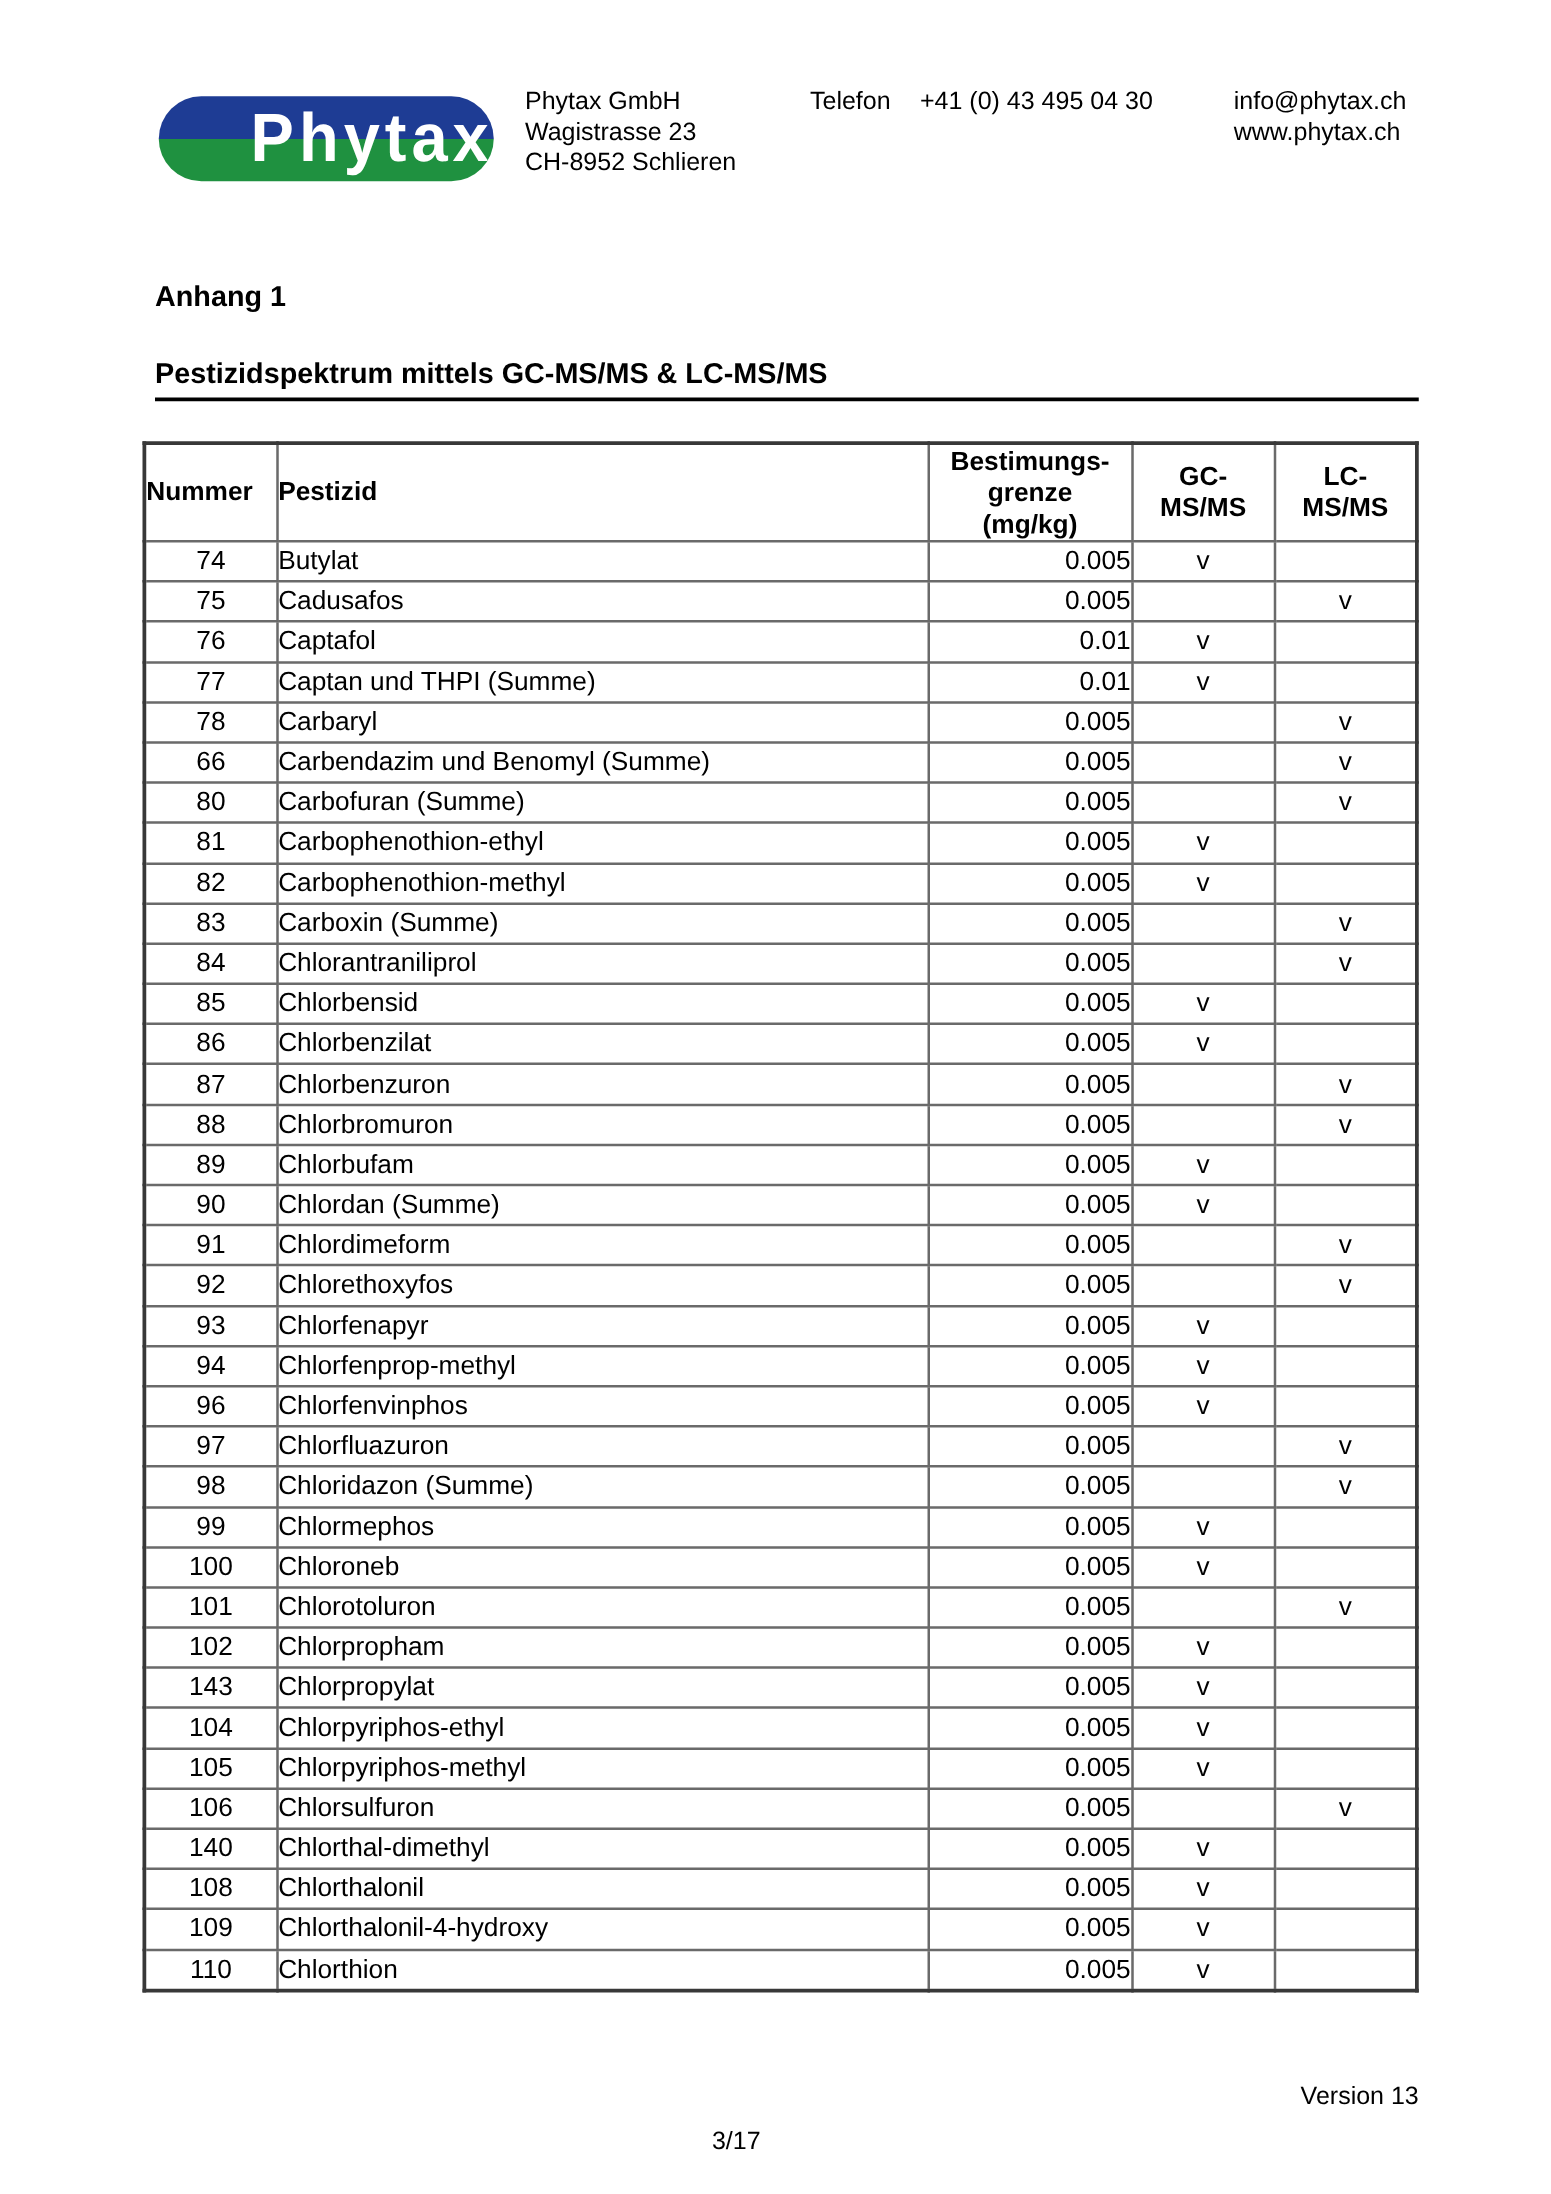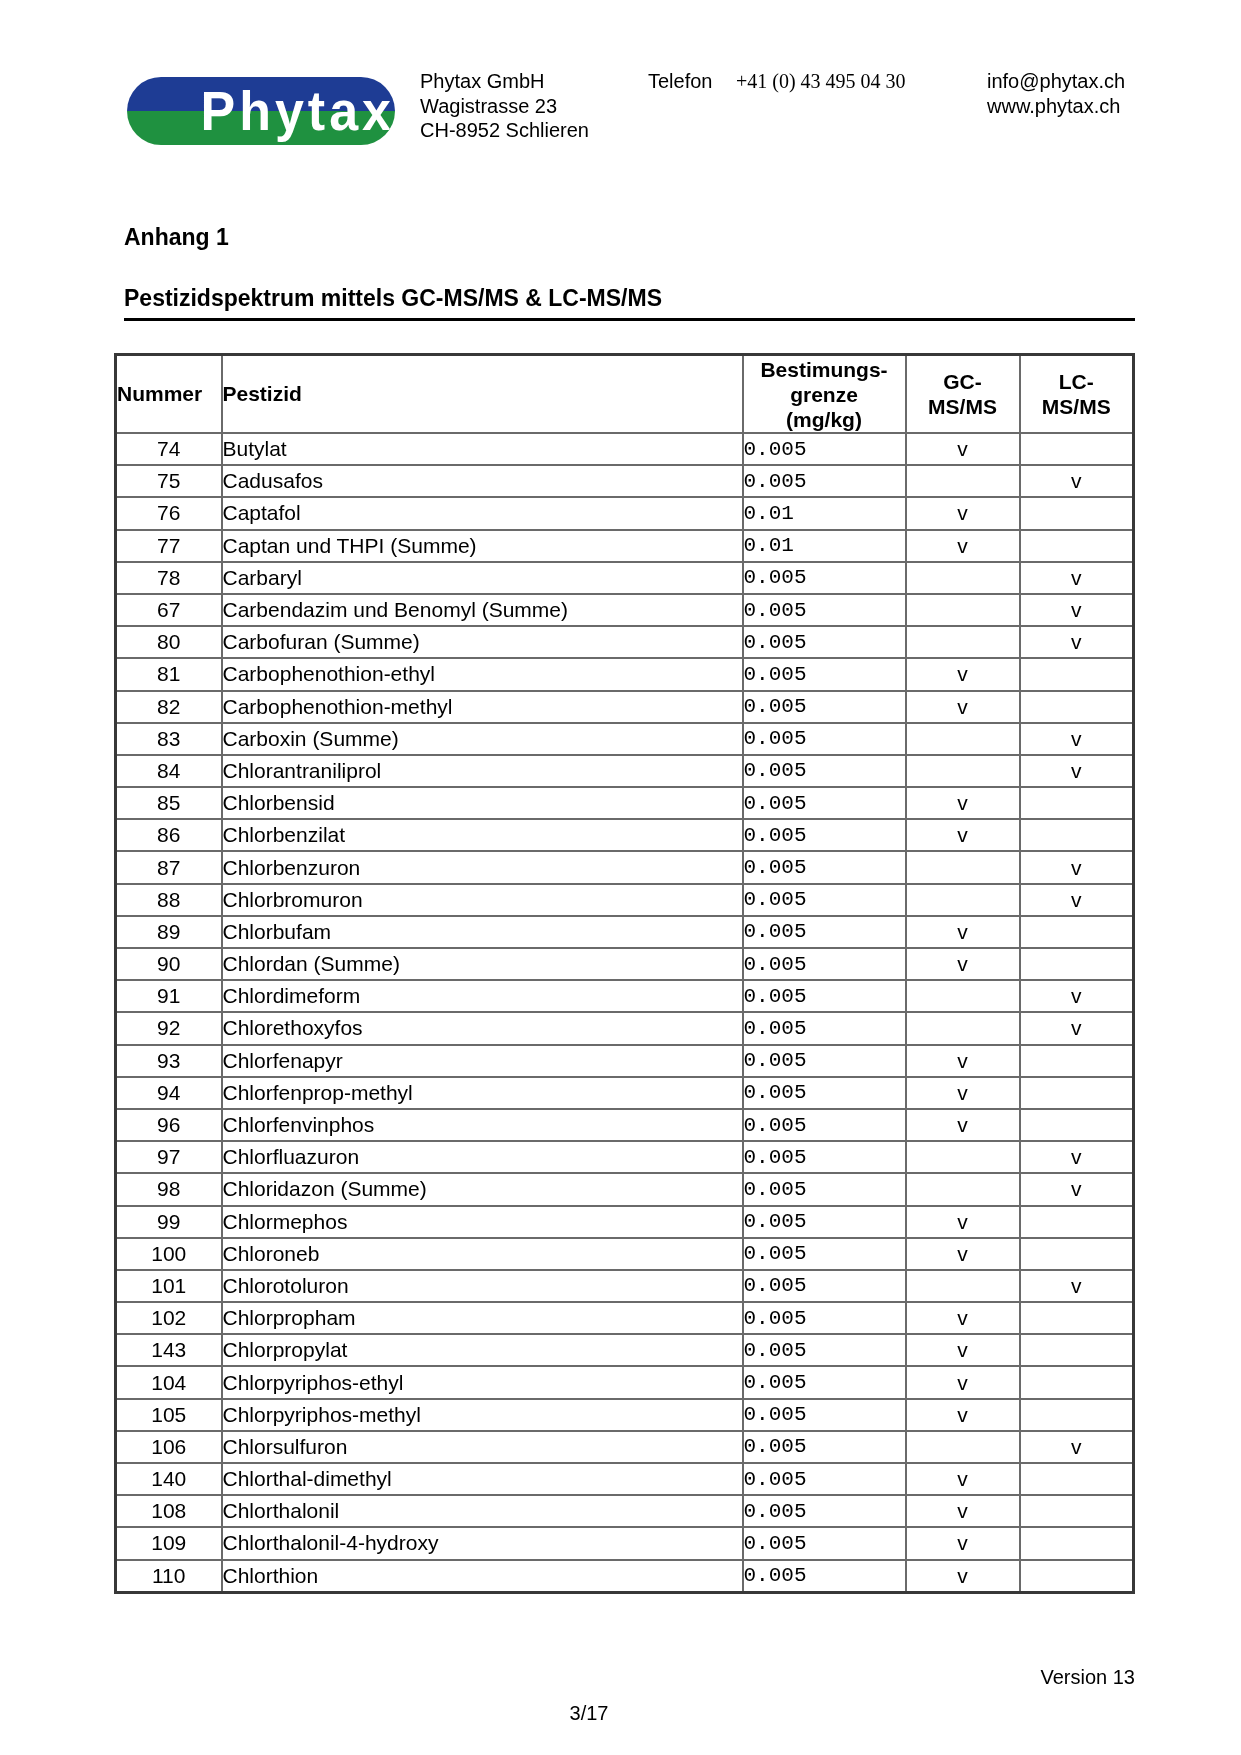--- a/index.html
+++ b/index.html
@@ -17,21 +17,21 @@
   }
   .logo-text {
     color:#fff; font-size:52px; font-weight:bold; letter-spacing:4px;
     line-height:1; transform:scaleY(1.05); user-select:none;
   }
   .company-block {
     position:absolute; left:420px; top:69px;
     font-size:20px; line-height:24.5px; white-space:nowrap;
   }
   .telefon-label { position:absolute; left:648px; top:70px; font-size:20px; }
-  .telefon-number { position:absolute; left:736px; top:70px; font-size:20px; white-space:nowrap;font-family:Liberation Serif, serif; }
+  .telefon-number { position:absolute; left:736px; top:70px; font-size:20px; white-space:nowrap; }
   .contact-block {
     position:absolute; left:987px; top:69px;
     font-size:20px; line-height:24.5px; white-space:nowrap;
   }
   
   .anhang-title {
     position:absolute; left:124px; top:224px;
     font-size:23px; font-weight:bold;
   }
   .subtitle {
@@ -51,21 +51,21 @@
   table.pest th, table.pest td {
     border:2px solid #6a6a6a;
     font-size:21px; padding:0; overflow:hidden; white-space:nowrap;
   }
   table.pest thead th { height:76px; font-weight:bold; vertical-align:middle; }
   .th-left { text-align:left; padding-left:8px; }
   .th-center { text-align:center; line-height:25px; }
   table.pest tbody td { height:30.2px; vertical-align:middle; }
   td.col-nummer  { text-align:center; }
   td.col-pestizid{ text-align:left; padding-left:9px;margin-top:24px; }
-  td.col-grenze  { text-align:left;font-family:Liberation Mono, monospace; }
+  td.col-grenze  { text-align:right; }
   td.col-gc, td.col-lc { text-align:center; font-size:19px; }
   
   .footer-page {
     position:absolute; left:114px; top:1666px; width:950px;
     text-align:center; font-size:20px;margin-top:36px;
   }
   .footer-version {
     position:absolute; right:106px; top:1666px;
     font-size:20px; text-align:right;
   }
@@ -153,21 +153,21 @@
           <td class="col-lc"></td>
         </tr>
         <tr>
           <td class="col-nummer">78</td>
           <td class="col-pestizid">Carbaryl</td>
           <td class="col-grenze">0.005</td>
           <td class="col-gc"></td>
           <td class="col-lc">v</td>
         </tr>
         <tr>
-          <td class="col-nummer">67</td>
+          <td class="col-nummer">66</td>
           <td class="col-pestizid">Carbendazim und Benomyl (Summe)</td>
           <td class="col-grenze">0.005</td>
           <td class="col-gc"></td>
           <td class="col-lc">v</td>
         </tr>
         <tr>
           <td class="col-nummer">80</td>
           <td class="col-pestizid">Carbofuran (Summe)</td>
           <td class="col-grenze">0.005</td>
           <td class="col-gc"></td>

